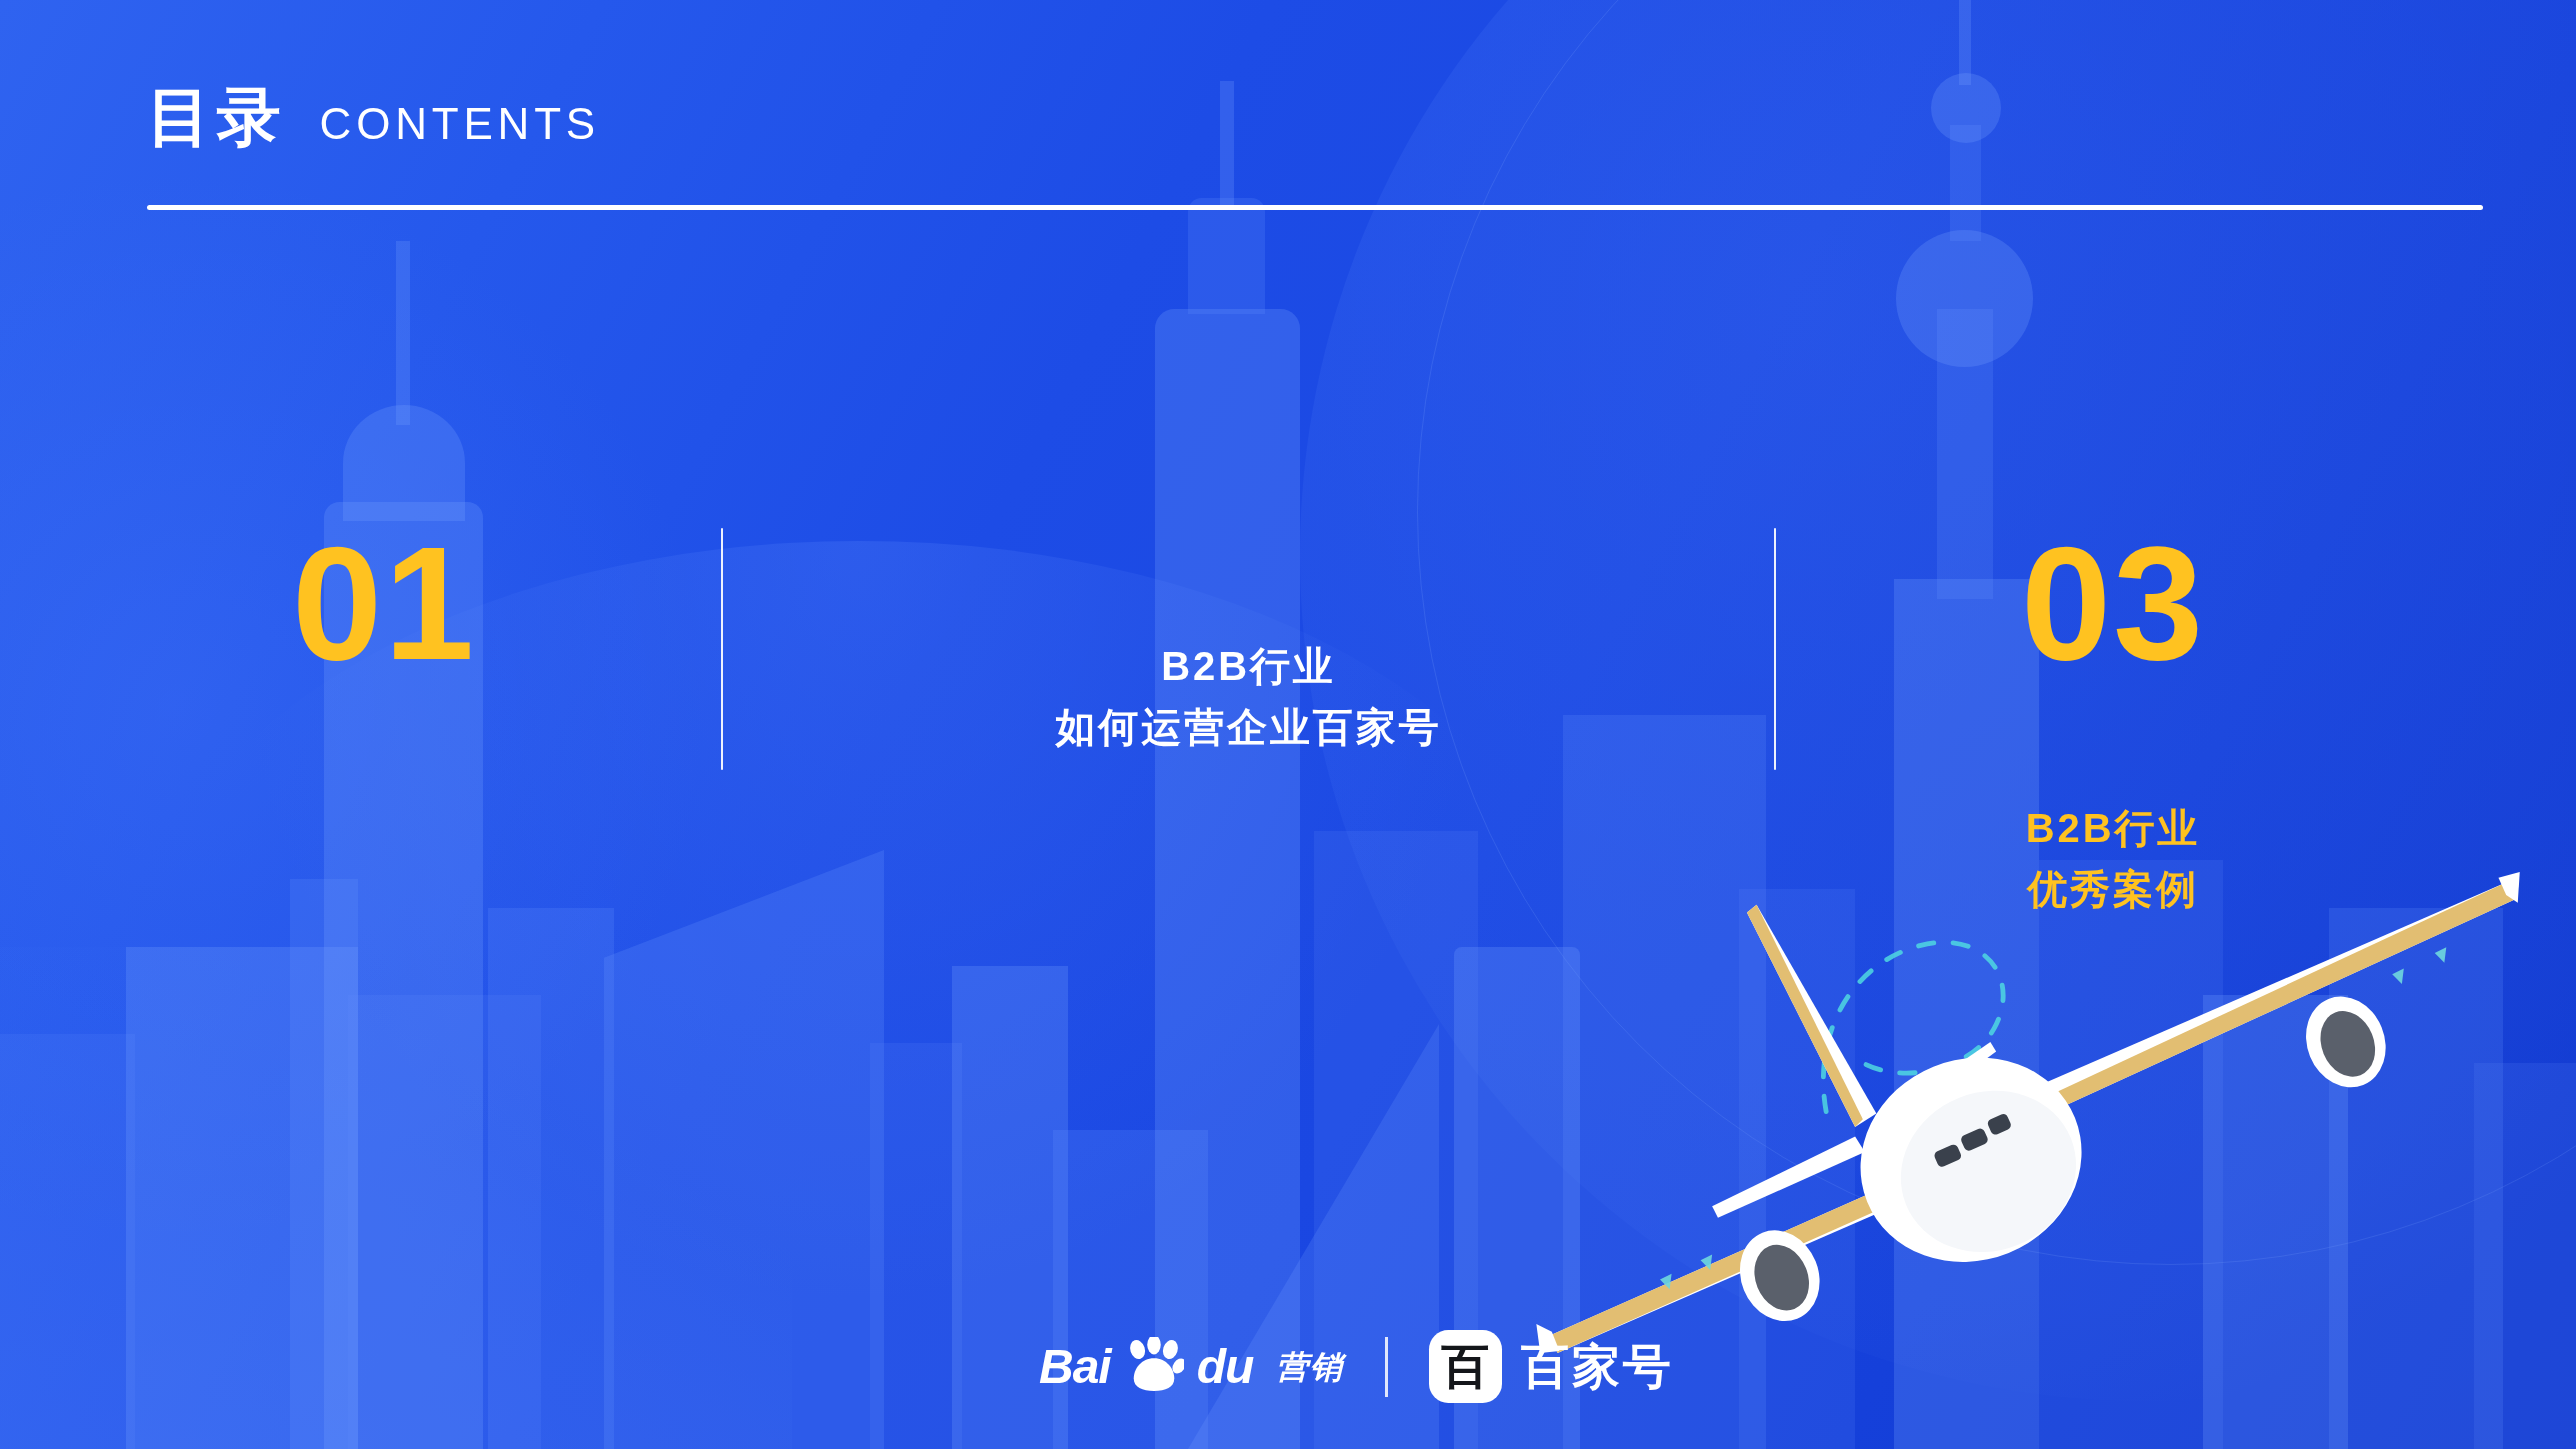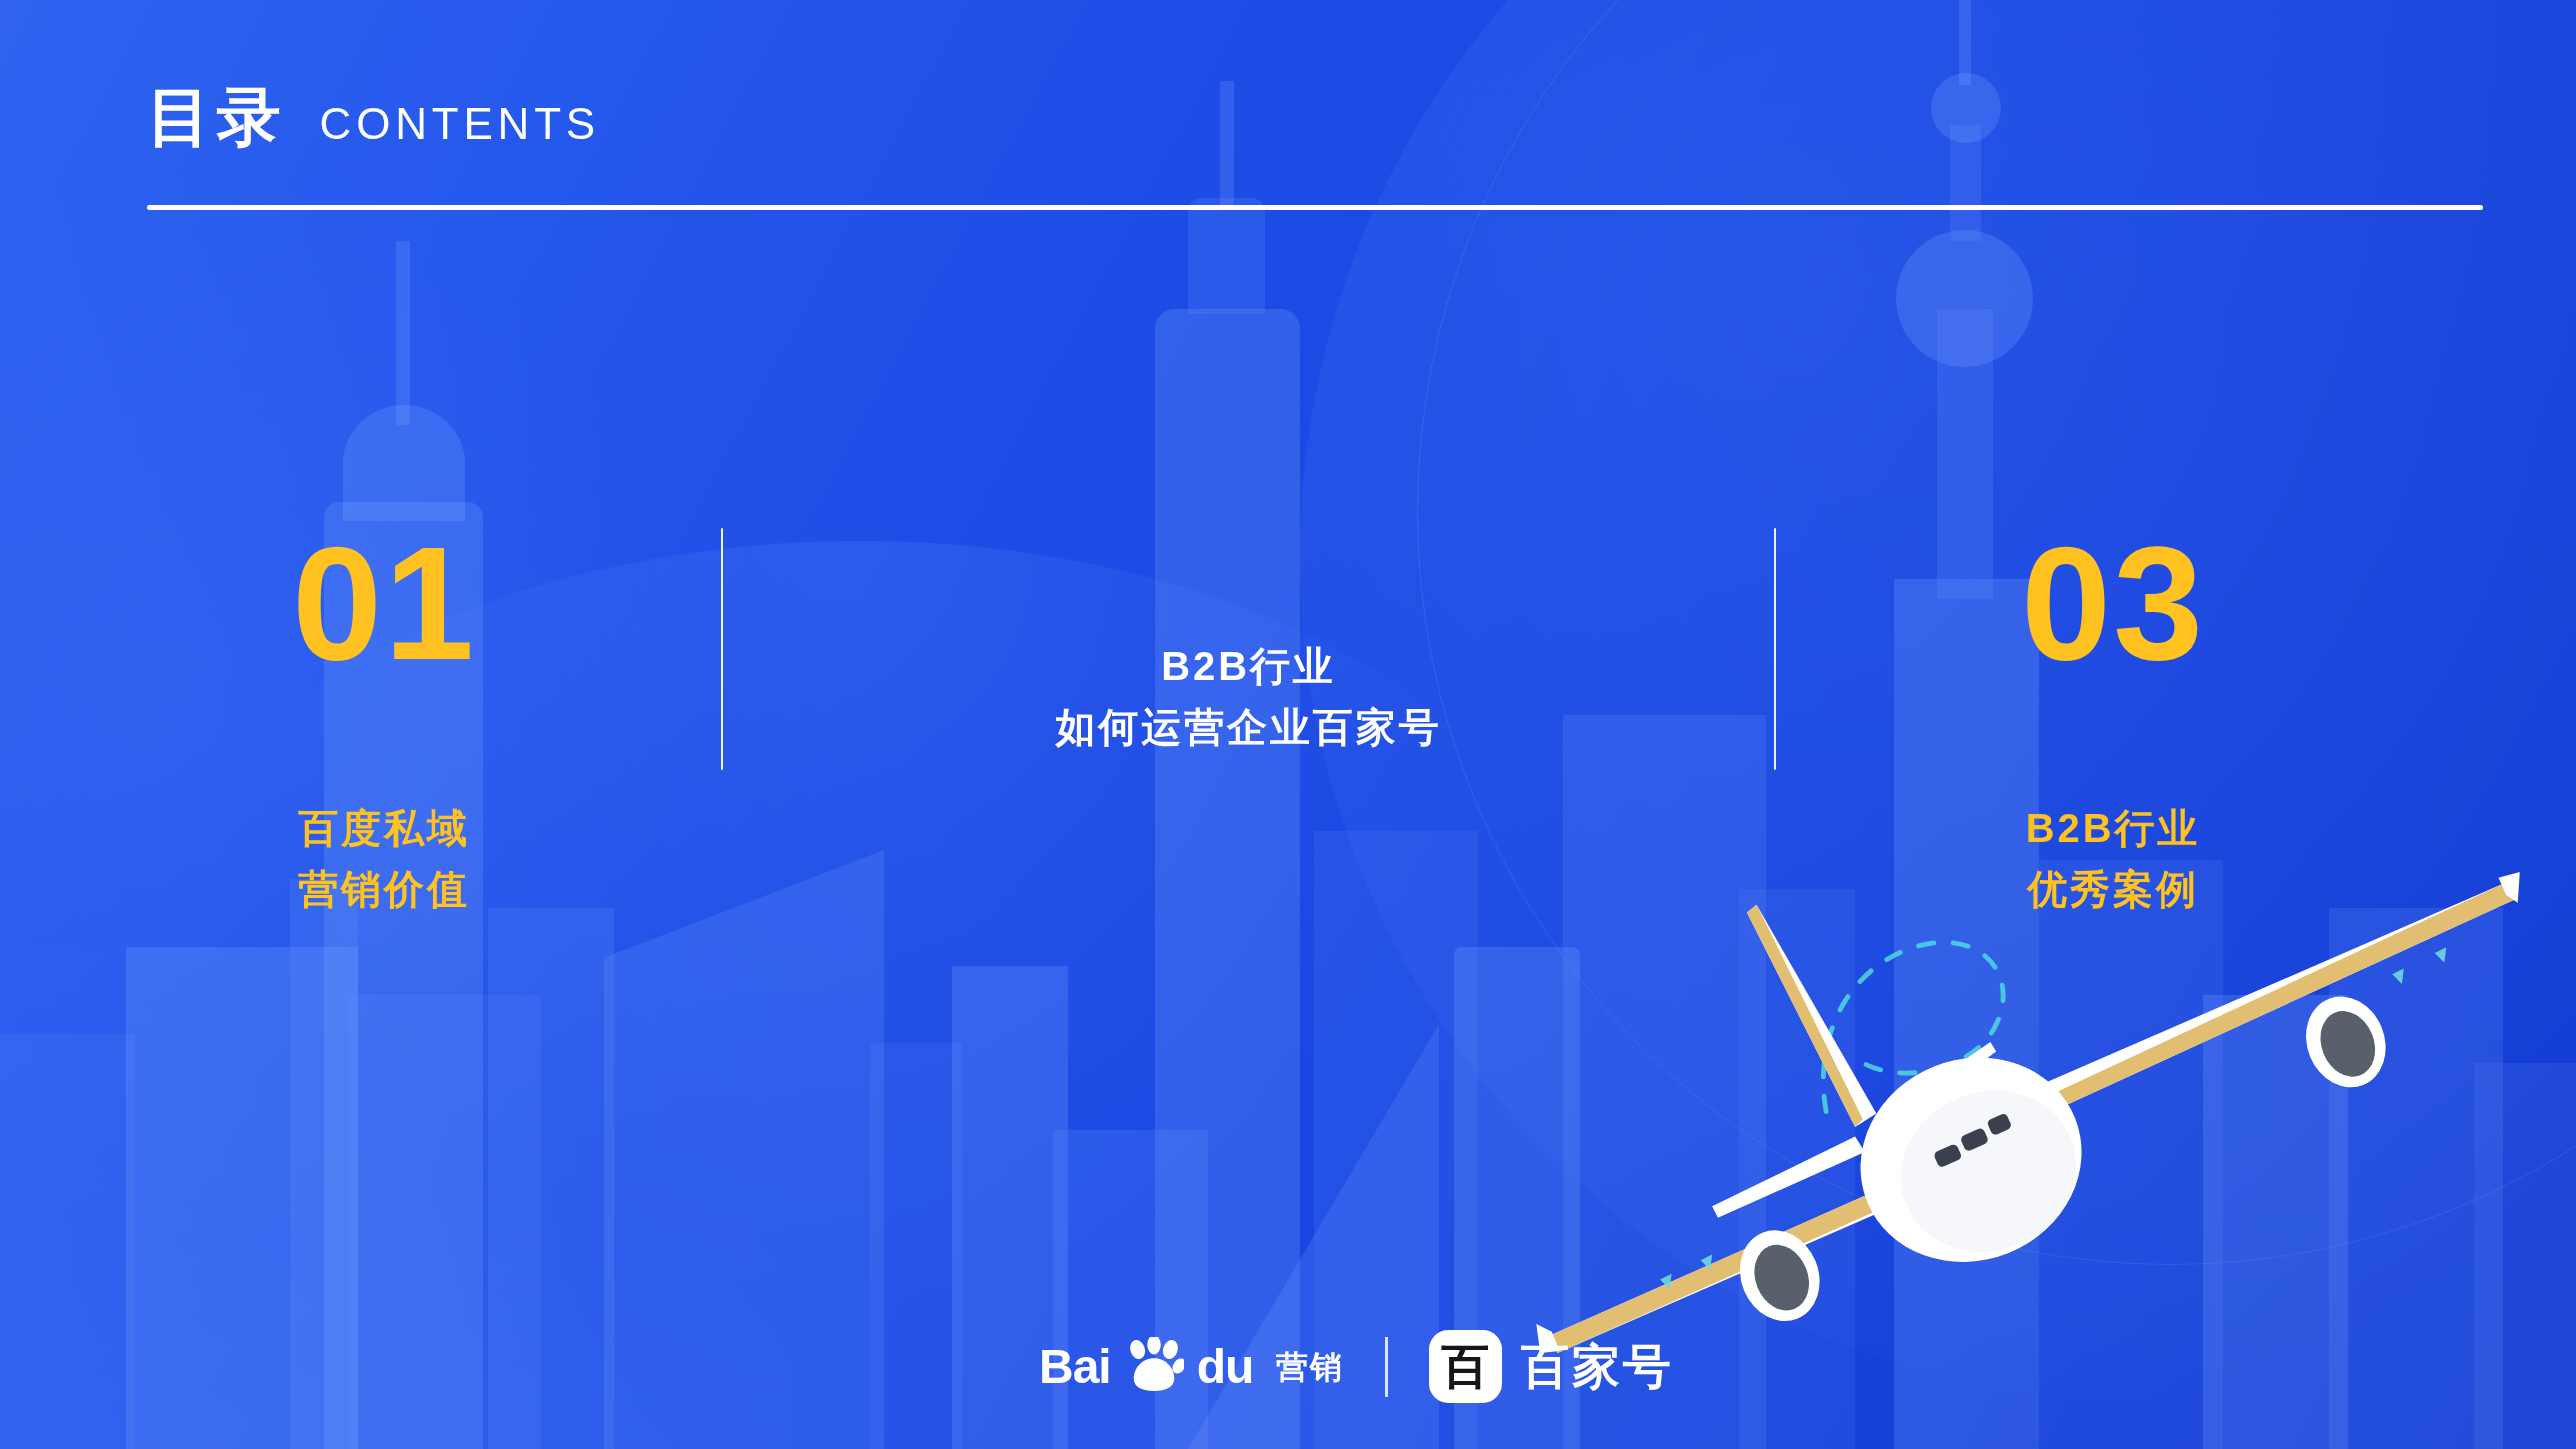--- a/index.html
+++ b/index.html
@@ -119,21 +119,21 @@
   }
 
   
   .plane{ position:absolute; left:1536px; top:870px; width:986px; height:483px; }
 
   
   .footer{
     position:absolute; left:1039px; bottom:46px;
     display:flex; align-items:center; gap:41px;
   }
-  .baidu-lockup{ display:flex; align-items:center; gap:13px; }
+  .baidu-lockup{ display:flex; align-items:center; gap:13px;font-style:italic; }
   .baidu-word{
     color:#ffffff; font-size:48px; font-weight:700; letter-spacing:-1px; line-height:1;
   }
   .baidu-cn{ color:#ffffff; font-size:32px; font-weight:700; letter-spacing:1.9px; line-height:1; }
   .foot-div{ width:2.9px; height:60px; background:rgba(255,255,255,.85); }
   .bjh-lockup{ display:flex; align-items:center; gap:19.3px; }
   .bjh-icon{
     width:73px; height:73px; border-radius:19.3px; background:#ffffff;
     display:flex; align-items:center; justify-content:center;
   }
@@ -199,22 +199,20 @@
   <div class="header">
     <span class="cn">目录</span>
     <span class="en">CONTENTS</span>
   </div>
   <div class="rule"></div>
 
   <div class="columns">
 
     <div class="col col-1">
       <div class="num gold">01</div>
-      <div class="caption gold">百度私域
-营销价值</div>
     </div>
 
     <div class="spacer">
       <div class="vdiv"></div>
     </div>
 
     <div class="col col-2">
       <div class="caption white">B2B行业
 如何运营企业百家号</div>
     </div>

